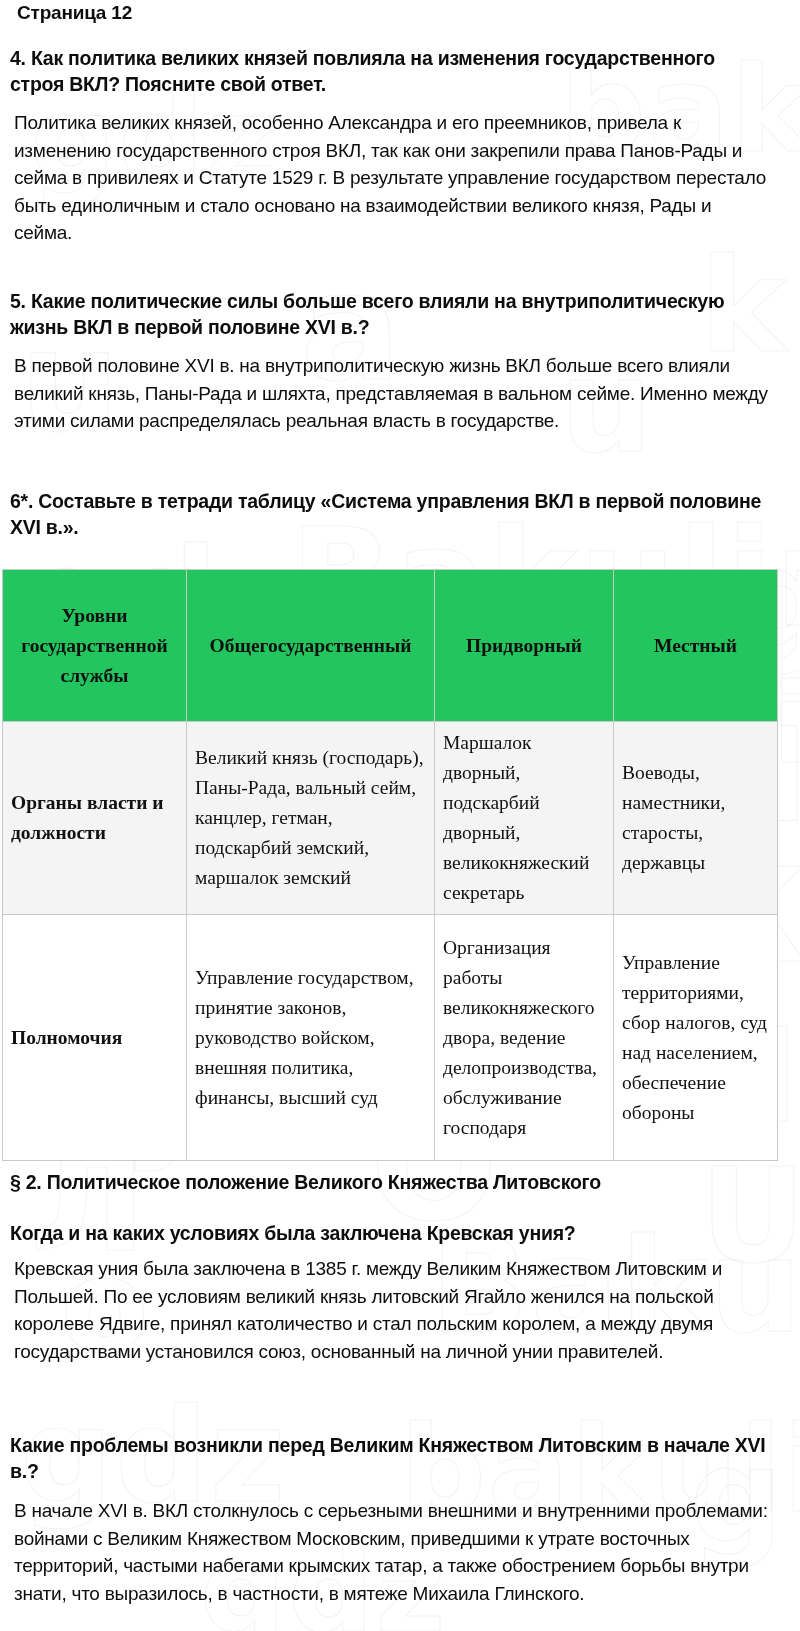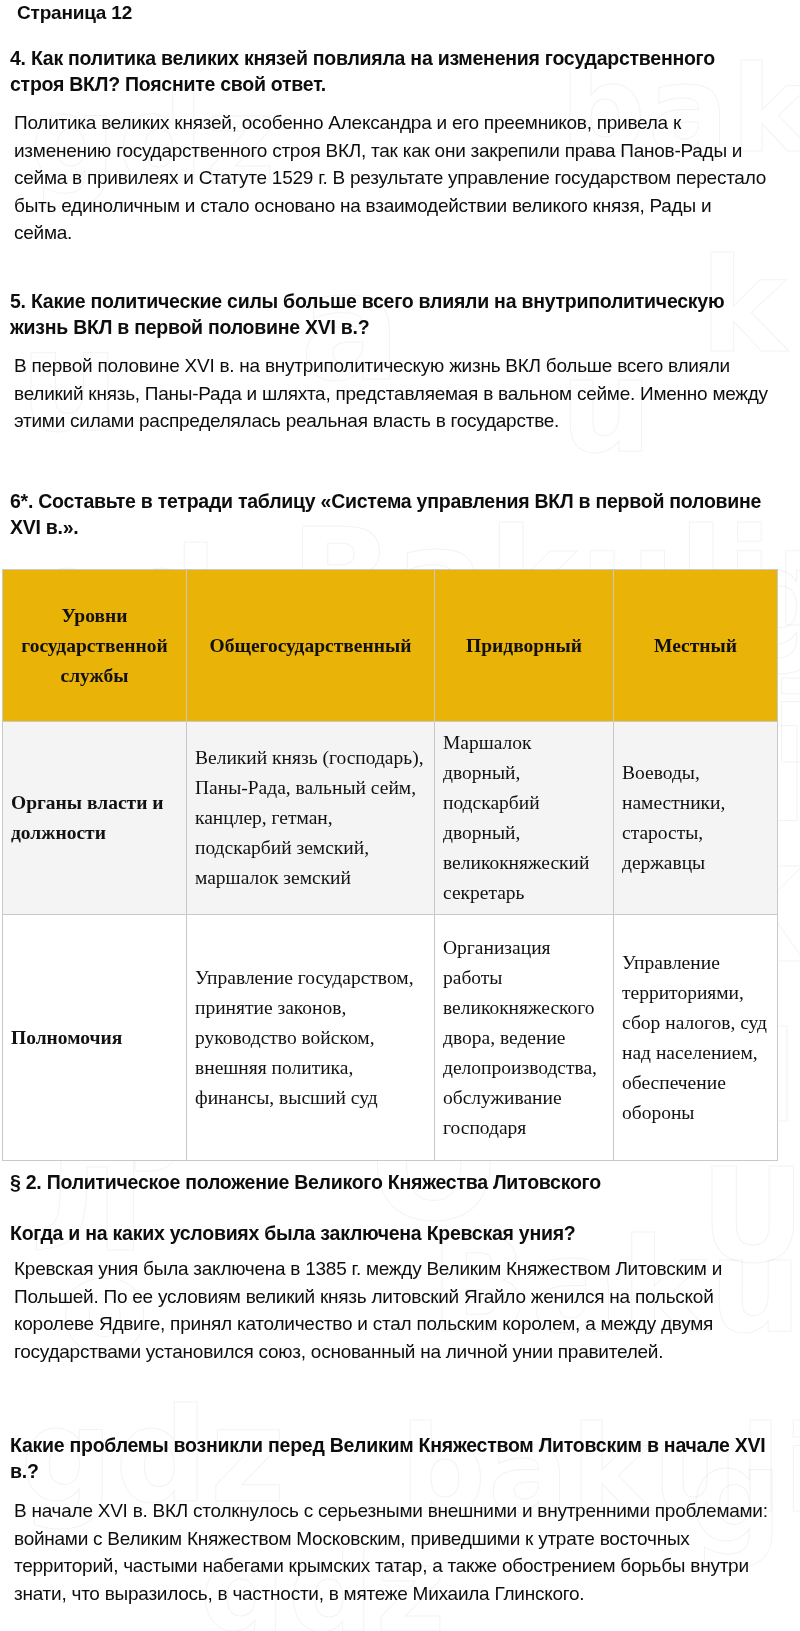--- a/index.html
+++ b/index.html
@@ -101,21 +101,21 @@
   table.vkl td.rowhead {
     font-weight: 700;
     text-align: left;
   }
   table.vkl td.cell {
     text-align: left;
     font-weight: 400;
   }
   tr.row-shaded td { background: #f4f4f4; }
   tr.row-plain td { background: #ffffff; }
-  tr.head-row th { background: #eab308; }
+  tr.head-row th { background: #22c55e; }
 
   col.c1 { width: 184px; }
   col.c2 { width: 248px; }
   col.c3 { width: 179px; }
   col.c4 { width: 164px; }
 
   .head-row th { height: 139px; }
   .row-shaded td { height: 164px; }
   .row-plain td { height: 233px; }
 </style>

